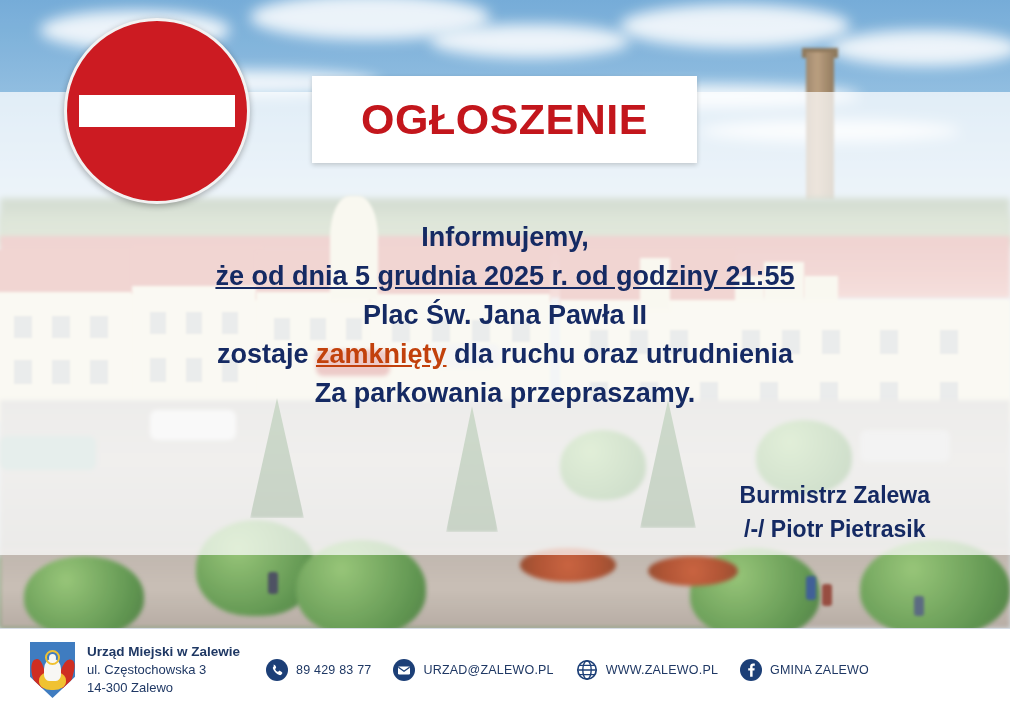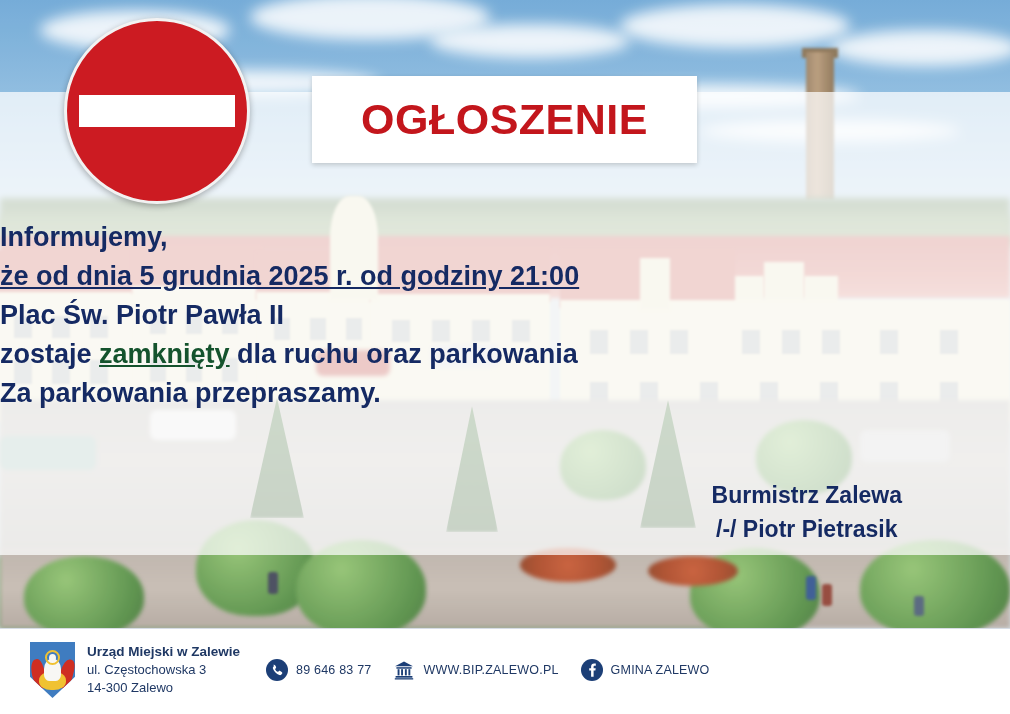--- a/index.html
+++ b/index.html
@@ -166,35 +166,36 @@
     font-weight: bold;
     letter-spacing: 0.5px;
     white-space: nowrap;
     text-align: right;
   }
 
   
   #body-text {
     position: absolute; left: 0; top: 218px;
     width: 1010px;
+    text-align: center;
     color: #152a63;
     font-size: 27px;
     font-weight: bold;
     line-height: 39px;
   }
   #body-text .line { white-space: nowrap; }
   #body-text .u { text-decoration: underline; }
   #body-text .hl {
-    color: #14532d;
+    color: #c2410c;
     text-decoration: underline;
   }
 
   
   #signature {
-    position: absolute; right: 108px; top: 478px;
+    position: absolute; right: 80px; top: 478px;
     text-align: center;
     color: #152a63;
     font-size: 23px;
     font-weight: bold;
     line-height: 34px;
   }
 
   
   #footer {
     position: absolute; left: 0; top: 628px;
@@ -400,23 +401,23 @@
   <div id="sign">
     <div class="bar"></div>
   </div>
 
   <div id="banner">
     <div class="title">OGŁOSZENIE</div>
   </div>
 
   <div id="body-text">
     <div class="line">Informujemy,</div>
-    <div class="line u">że od dnia 5 grudnia 2025 r. od godziny 21:00</div>
-    <div class="line">Plac Św. Piotr Pawła II</div>
-    <div class="line"><span>zostaje </span><span class="hl">zamknięty</span><span> dla ruchu oraz parkowania</span></div>
+    <div class="line u">że od dnia 5 grudnia 2025 r. od godziny 21:55</div>
+    <div class="line">Plac Św. Jana Pawła II</div>
+    <div class="line"><span>zostaje </span><span class="hl">zamknięty</span><span> dla ruchu oraz utrudnienia</span></div>
     <div class="line">Za parkowania przepraszamy.</div>
   </div>
 
   <div id="signature">
     <div>Burmistrz Zalewa</div>
     <div>/-/ Piotr Pietrasik</div>
   </div>
 
   <div id="footer">
     <div id="footer-inner">
@@ -440,40 +441,45 @@
 
       <div id="contacts">
 
         <div class="contact">
           <span class="ic">
             <svg viewBox="0 0 22 22">
                 <circle cx="11" cy="11" r="11" fill="#1c3f77"></circle>
                 <path d="M7.2 6.0c.6-.5 1.5-.4 1.9.3l.9 1.5c.3.5.2 1.1-.2 1.5l-.5.5c-.2.2-.2.4-.1.6.5 1 1.4 1.9 2.4 2.4.2.1.5 0 .6-.1l.5-.5c.4-.4 1-.5 1.5-.2l1.5.9c.7.4.8 1.3.3 1.9l-.6.7c-.5.6-1.4.8-2.1.5-2.9-1.1-5.2-3.4-6.3-6.3-.3-.7-.1-1.6.5-2.1l.7-.6z" fill="#fff"></path>
               </svg>
           </span>
-          <span class="txt">89 646 83 77</span>
+          <span class="txt">89 429 83 77</span>
         </div>
-
-
 
         <div class="contact">
           <span class="ic">
             <svg viewBox="0 0 22 22">
-                <path d="M11 2.5L20 7.2H2z" fill="#1c3f77"></path>
-                <rect x="3.4" y="8.2" width="15.2" height="1.5" fill="#1c3f77"></rect>
-                <rect x="4.6" y="10.2" width="1.9" height="6.2" fill="#1c3f77"></rect>
-                <rect x="8.1" y="10.2" width="1.9" height="6.2" fill="#1c3f77"></rect>
-                <rect x="11.9" y="10.2" width="1.9" height="6.2" fill="#1c3f77"></rect>
-                <rect x="15.4" y="10.2" width="1.9" height="6.2" fill="#1c3f77"></rect>
-                <rect x="2.6" y="17" width="16.8" height="1.7" fill="#1c3f77"></rect>
-                <rect x="1.8" y="19.2" width="18.4" height="1.3" fill="#1c3f77"></rect>
+                <circle cx="11" cy="11" r="11" fill="#1c3f77"></circle>
+                <rect x="5" y="7.5" width="12" height="8" rx="1.2" fill="#fff"></rect>
+                <path d="M5.4 8.2l5.6 4 5.6-4" stroke="#1c3f77" stroke-width="1.3" fill="none"></path>
               </svg>
           </span>
-          <span class="txt">WWW.BIP.ZALEWO.PL</span>
+          <span class="txt">URZAD@ZALEWO.PL</span>
         </div>
+
+        <div class="contact">
+          <span class="ic">
+            <svg viewBox="0 0 22 22">
+                <circle cx="11" cy="11" r="9.2" fill="none" stroke="#1c3f77" stroke-width="1.7"></circle>
+                <ellipse cx="11" cy="11" rx="4.2" ry="9.2" fill="none" stroke="#1c3f77" stroke-width="1.4"></ellipse>
+                <path d="M2.2 11h17.6M3.6 6.4h14.8M3.6 15.6h14.8" stroke="#1c3f77" stroke-width="1.4" fill="none"></path>
+              </svg>
+          </span>
+          <span class="txt">WWW.ZALEWO.PL</span>
+        </div>
+
 
         <div class="contact">
           <span class="ic">
             <svg viewBox="0 0 22 22">
                 <circle cx="11" cy="11" r="11" fill="#1c3f77"></circle>
                 <path d="M12.6 11.6h1.8l.3-2.4h-2.1V7.9c0-.7.2-1.1 1.1-1.1h1.1V4.6c-.2 0-.9-.1-1.7-.1-1.8 0-3 1.1-3 3.1v1.6H8.2v2.4h1.9v6.1h2.5v-6.1z" fill="#fff"></path>
               </svg>
           </span>
           <span class="txt">GMINA ZALEWO</span>
         </div>

